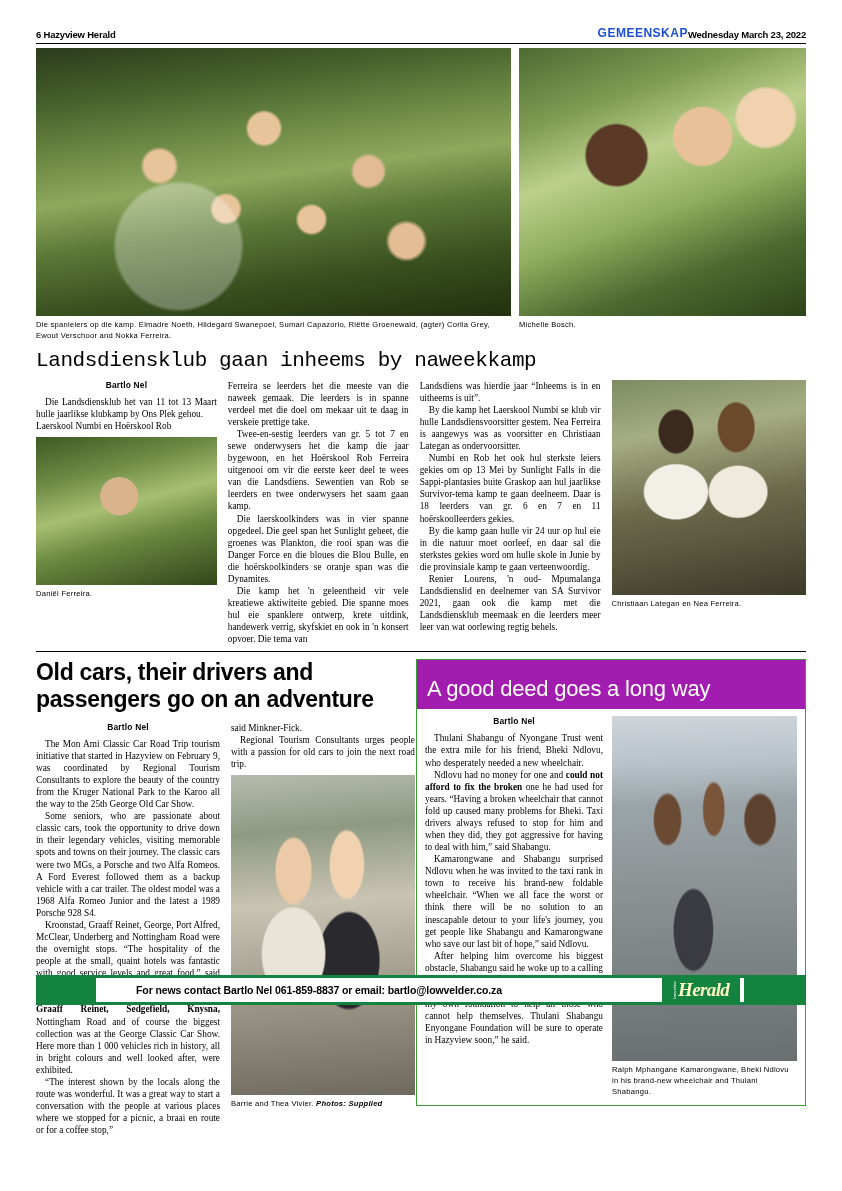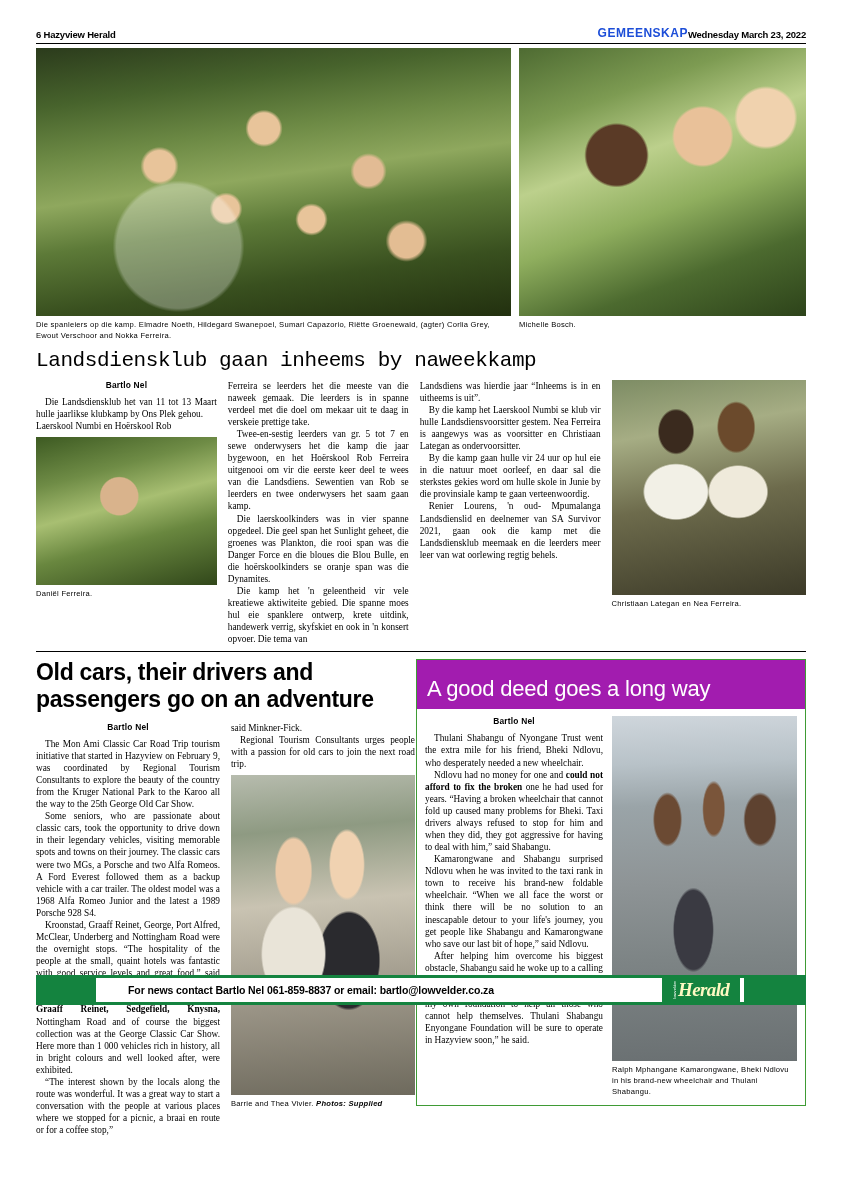--- a/index.html
+++ b/index.html
@@ -97,21 +97,21 @@
   .ph-wheel { height:345px; }
   .bold-inline { font-weight:bold; }
 
   
   .footer {
     position:absolute; left:36px; right:36px; bottom:22px; height:30px;
     background:#14833f; display:flex; align-items:center;
   }
   .footer-white {
     position:absolute; left:60px; right:62px; top:3px; bottom:3px;
-    background:#fff; display:flex; align-items:center; padding-left:32px;
+    background:#fff; display:flex; align-items:center; padding-left:40px;
   }
   .footer-text {
     font-family:"Liberation Sans", sans-serif; font-weight:bold;
     font-size:10.5px; letter-spacing:-0.1px; color:#000;
   }
   .footer-logo {
     position:absolute; right:66px; top:1px; bottom:1px; width:78px;
     background:#14833f; display:flex; align-items:center; justify-content:center;
   }
   .logo-word {
@@ -223,20 +223,21 @@
     <div class="col">
       <p class="body nofi">Ferreira se leerders het die meeste van die naweek gemaak. Die leerders is in spanne verdeel met die doel om mekaar uit te daag in verskeie prettige take.</p>
       <p class="body">Twee-en-sestig leerders van gr. 5 tot 7 en sewe onderwysers het die kamp die jaar bygewoon, en het Hoërskool Rob Ferreira uitgenooi om vir die eerste keer deel te wees van die Landsdiens. Sewentien van Rob se leerders en twee onderwysers het saam gaan kamp.</p>
       <p class="body">Die laerskoolkinders was in vier spanne opgedeel. Die geel span het Sunlight geheet, die groenes was Plankton, die rooi span was die Danger Force en die bloues die Blou Bulle, en die hoërskoolkinders se oranje span was die Dynamites.</p>
       <p class="body">Die kamp het 'n geleentheid vir vele kreatiewe aktiwiteite gebied. Die spanne moes hul eie spanklere ontwerp, krete uitdink, handewerk verrig, skyfskiet en ook in 'n konsert opvoer. Die tema van</p>
     </div>
 
     <div class="col">
       <p class="body nofi">Landsdiens was hierdie jaar “Inheems is in en uitheems is uit”.</p>
       <p class="body">By die kamp het Laerskool Numbi se klub vir hulle Landsdiensvoorsitter gestem. Nea Ferreira is aangewys was as voorsitter en Christiaan Lategan as ondervoorsitter.</p>
+      <p class="body">Numbi en Rob het ook hul sterkste leiers gekies om op 13 Mei by Sunlight Falls in die Sappi-plantasies buite Graskop aan hul jaarlikse Survivor-tema kamp te gaan deelneem. Daar is 18 leerders van gr. 6 en 7 en 11 hoërskoolleerders gekies.</p>
       <p class="body">By die kamp gaan hulle vir 24 uur op hul eie in die natuur moet oorleef, en daar sal die sterkstes gekies word om hulle skole in Junie by die provinsiale kamp te gaan verteenwoordig.</p>
       <p class="body">Renier Lourens, 'n oud- Mpumalanga Landsdienslid en deelnemer van SA Survivor 2021, gaan ook die kamp met die Landsdiensklub meemaak en die leerders meer leer van wat oorlewing regtig behels.</p>
     </div>
 
     <div class="col c4">
       <div class="photo ph-kids pic-kids">
           <div class="ph-inner"></div>
         </div>
       <div class="cap">Christiaan Lategan en Nea Ferreira.</div>
     </div>

